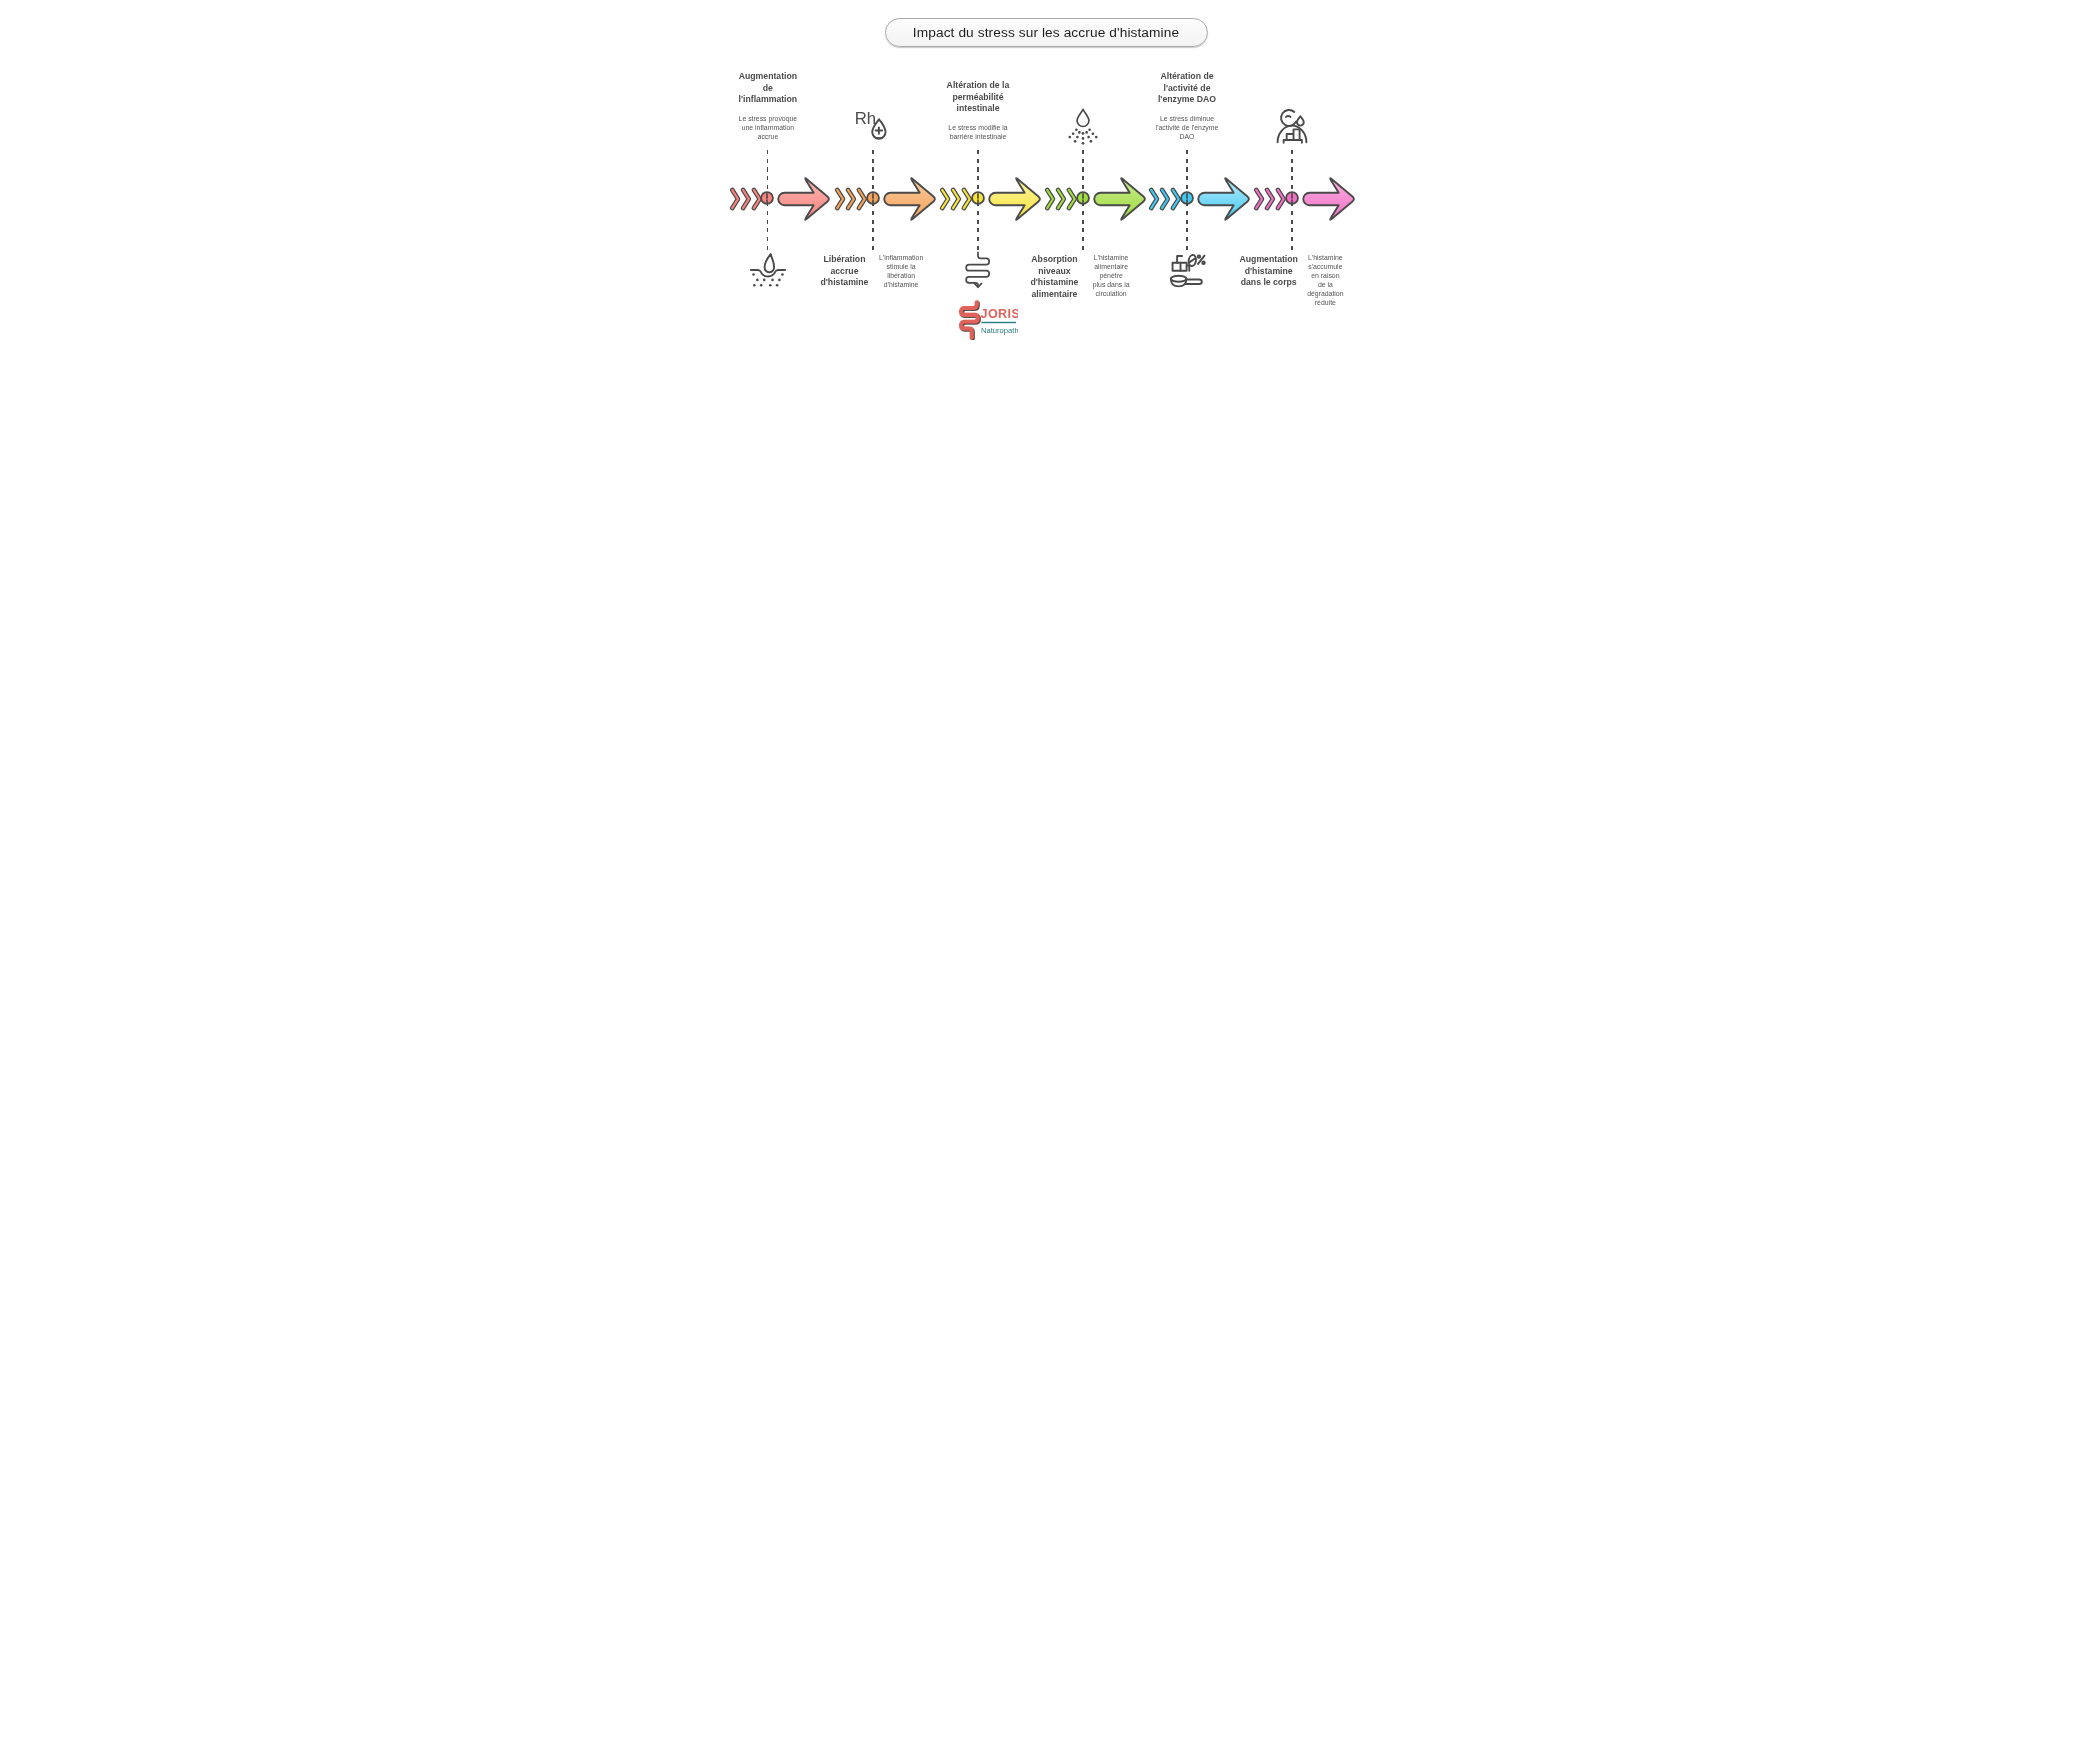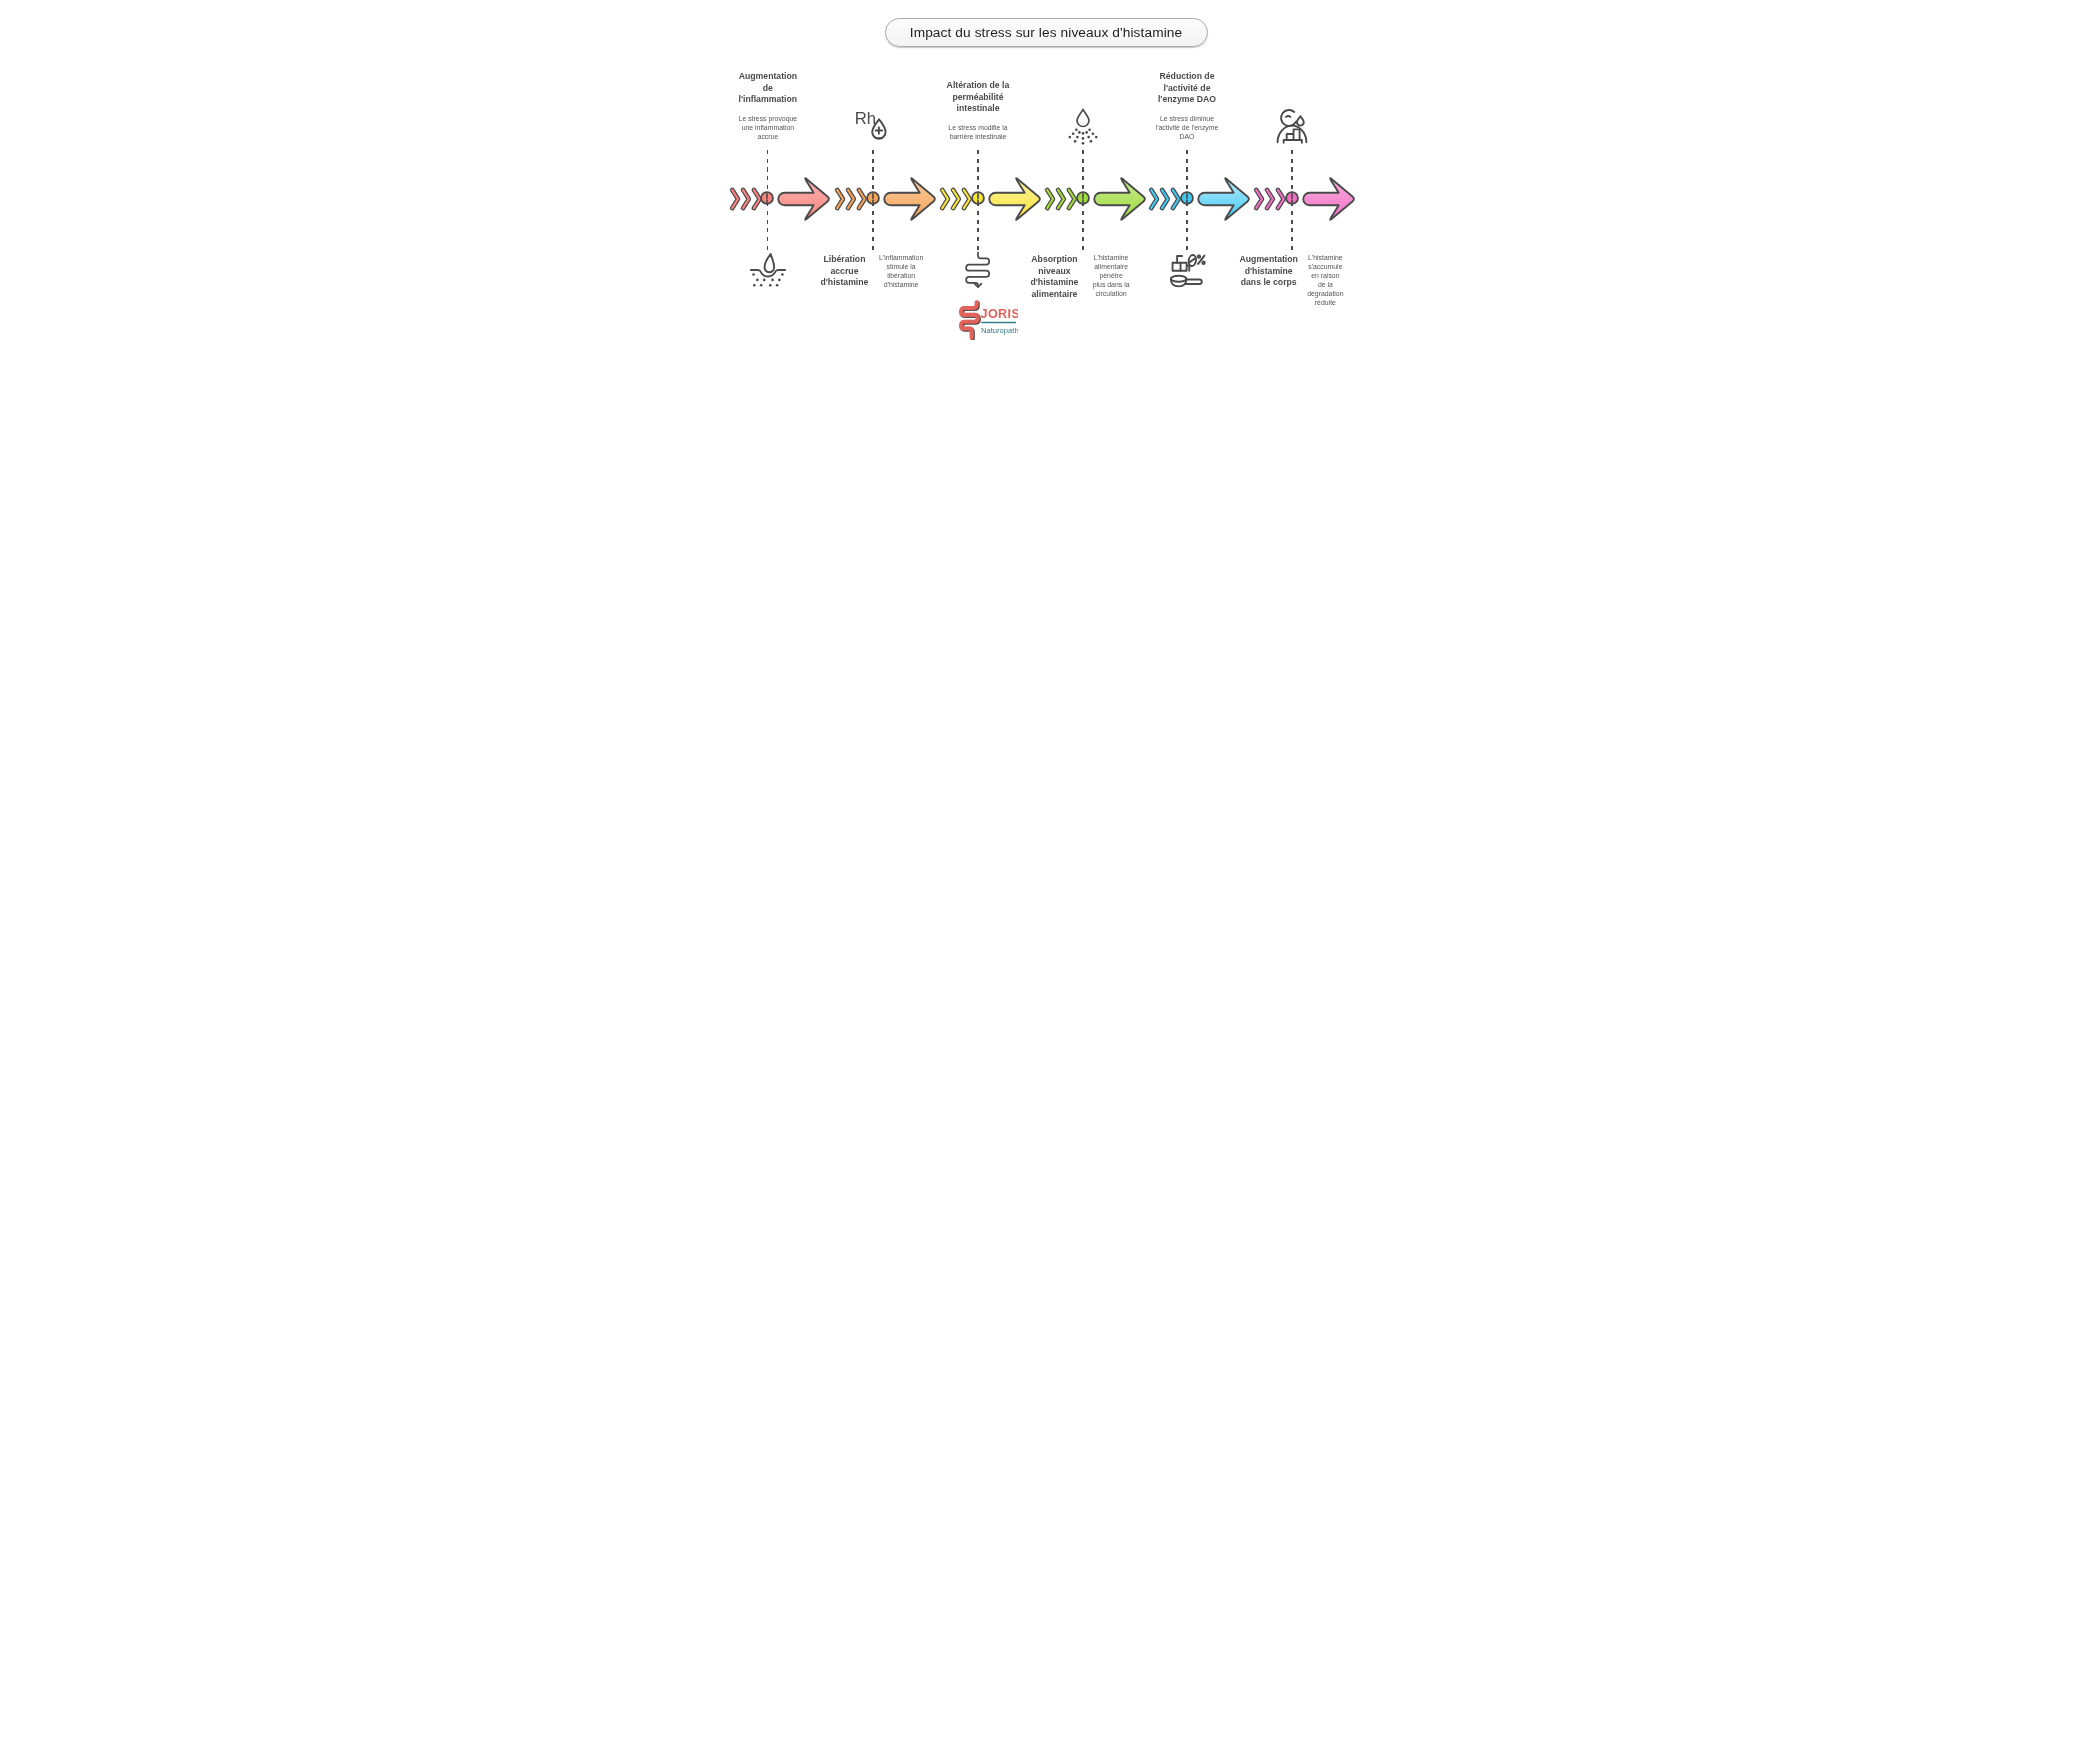--- a/index.html
+++ b/index.html
@@ -126,21 +126,21 @@
       <path class="oline" d="M12,93 A38,44 0 0 1 88,93"></path>
       <path class="oline" d="M28,87 H76 M28,87 V94 M76,87 V94"></path>
       <path class="oline" d="M36,87 V71 H54 V87 M54,87 V59 H70 V87"></path>
     </symbol>
   </defs>
 </svg>
 
 <div class="canvas">
 
   <div class="title-pill">
-    <span>Impact du stress sur les niveaux d'histamine</span>
+    <span>Impact du stress sur les accrue d'histamine</span>
   </div>
 
   <div id="steps">
   <div class="step" style="left: 2.9px; --c-main: #f9837f; --c-tint: #fbb5b1;">
 
     <div class="top-text">
       <h3>Augmentation
 de
 l'inflammation</h3>
       <p>Le stress provoque
@@ -330,21 +330,21 @@
 alimentaire pénètre
 plus dans la
 circulation</p>
     </div>
 
   </div>
 
   <div class="step" style="left: 422px; --c-main: #41c9f4; --c-tint: #b8ebfb;">
 
     <div class="top-text">
-      <h3>Réduction de
+      <h3>Altération de
 l'activité de
 l'enzyme DAO</h3>
       <p>Le stress diminue
 l'activité de l'enzyme
 DAO</p>
     </div>
 
     <div class="dash-line"></div>
 
     <svg class="chevrons" viewBox="0 0 84 62">

